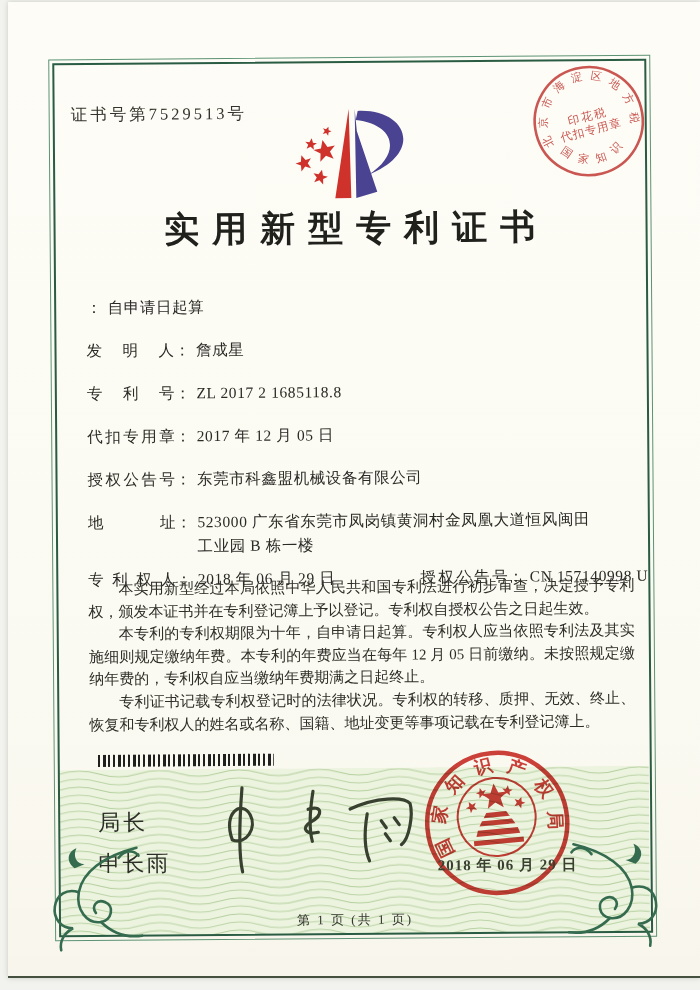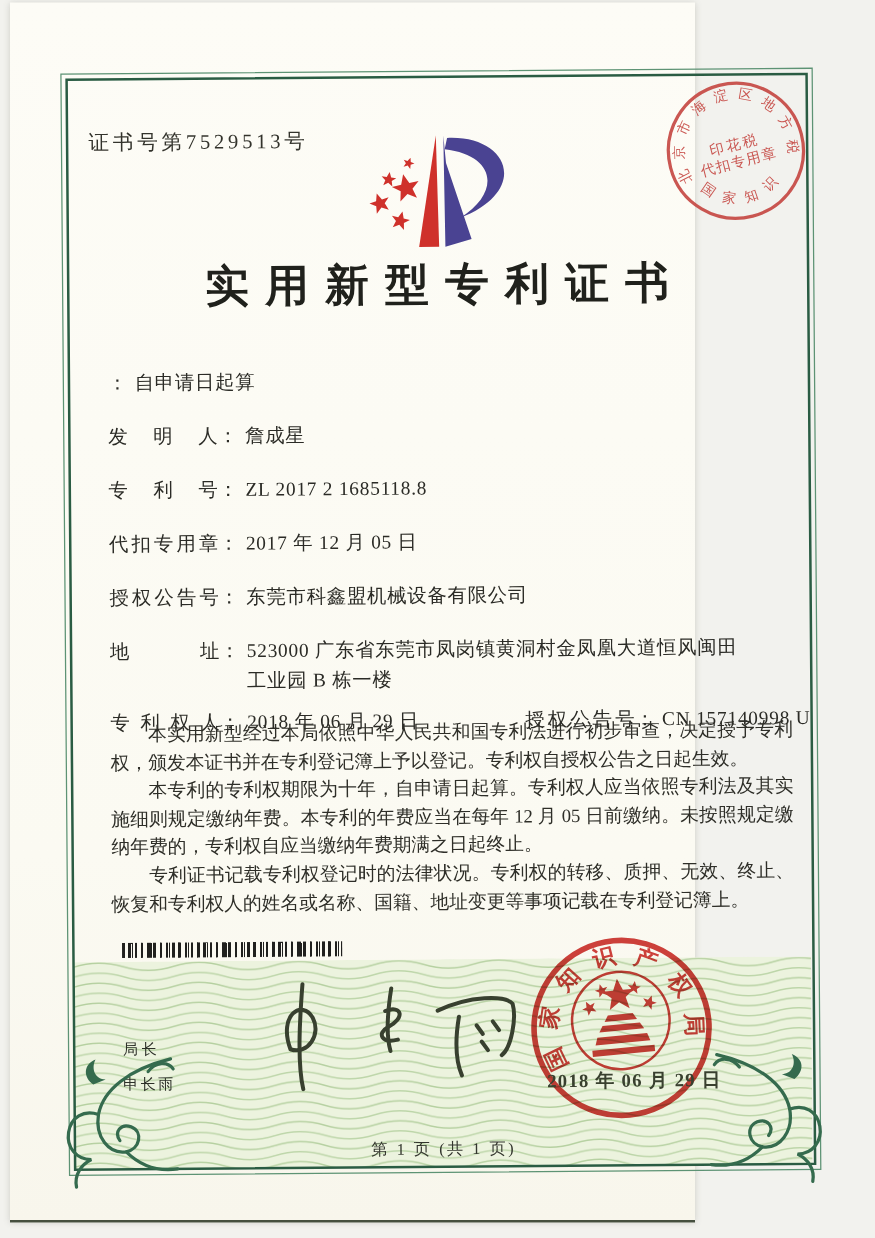--- a/index.html
+++ b/index.html
@@ -3,21 +3,21 @@
 <meta charset="utf-8">
 <style>
   html,body{margin:0;padding:0;}
   body{
     width:700px;height:990px;position:relative;overflow:hidden;
     background:#f2f2ee;
     font-family:"Liberation Serif","DejaVu Serif",serif;
     color:#2b2b26;
   }
   .paper{
-    position:absolute;left:8px;top:2px;width:548px;height:974px;
+    position:absolute;left:8px;top:2px;width:692px;height:974px;
     background:linear-gradient(180deg,#fdfcf6 0%,#fbfaf2 70%,#f8f6ec 100%);
     border-bottom:2px solid #46503f;
     box-shadow:0 0 5px rgba(90,90,80,.25);
   }
   .cert{
     position:absolute;inset:0;
     transform:rotate(-0.45deg);transform-origin:50% 55%;
   }
   
   .frame-outer{
@@ -57,21 +57,21 @@
   .paras p{margin:0;text-indent:2em;}
   .barcode{
     position:absolute;left:88px;top:751px;width:176px;height:12px;z-index:3;
     background:
       repeating-linear-gradient(90deg,#20201e 0 2px,transparent 2px 5px),
       repeating-linear-gradient(90deg,#20201e 0 1px,transparent 1px 7.5px);
   }
   .panel{
     position:absolute;left:49px;top:766px;width:590px;height:166px;z-index:1;
   }
-  .director{position:absolute;left:88px;top:804px;z-index:5;font-size:12px;letter-spacing:3px;color:#2c2f28;margin-top:24px;}
+  .director{position:absolute;left:88px;top:804px;z-index:5;font-size:22px;letter-spacing:3px;color:#2c2f28;}
   .director .name{margin-top:11px;letter-spacing:2px;}
   .signature{position:absolute;left:192px;top:779px;z-index:6;}
   .seal{position:absolute;left:410px;top:745px;z-index:5;mix-blend-mode:multiply;opacity:.95;}
   .seal-date{
     position:absolute;left:412px;top:855px;width:170px;text-align:center;z-index:7;
     font-size:15px;font-weight:600;letter-spacing:1px;color:#39402f;
   }
   .footer{
     position:absolute;left:44px;top:909px;width:600px;text-align:center;
     font-size:13px;letter-spacing:2px;z-index:3;color:#33362e;

